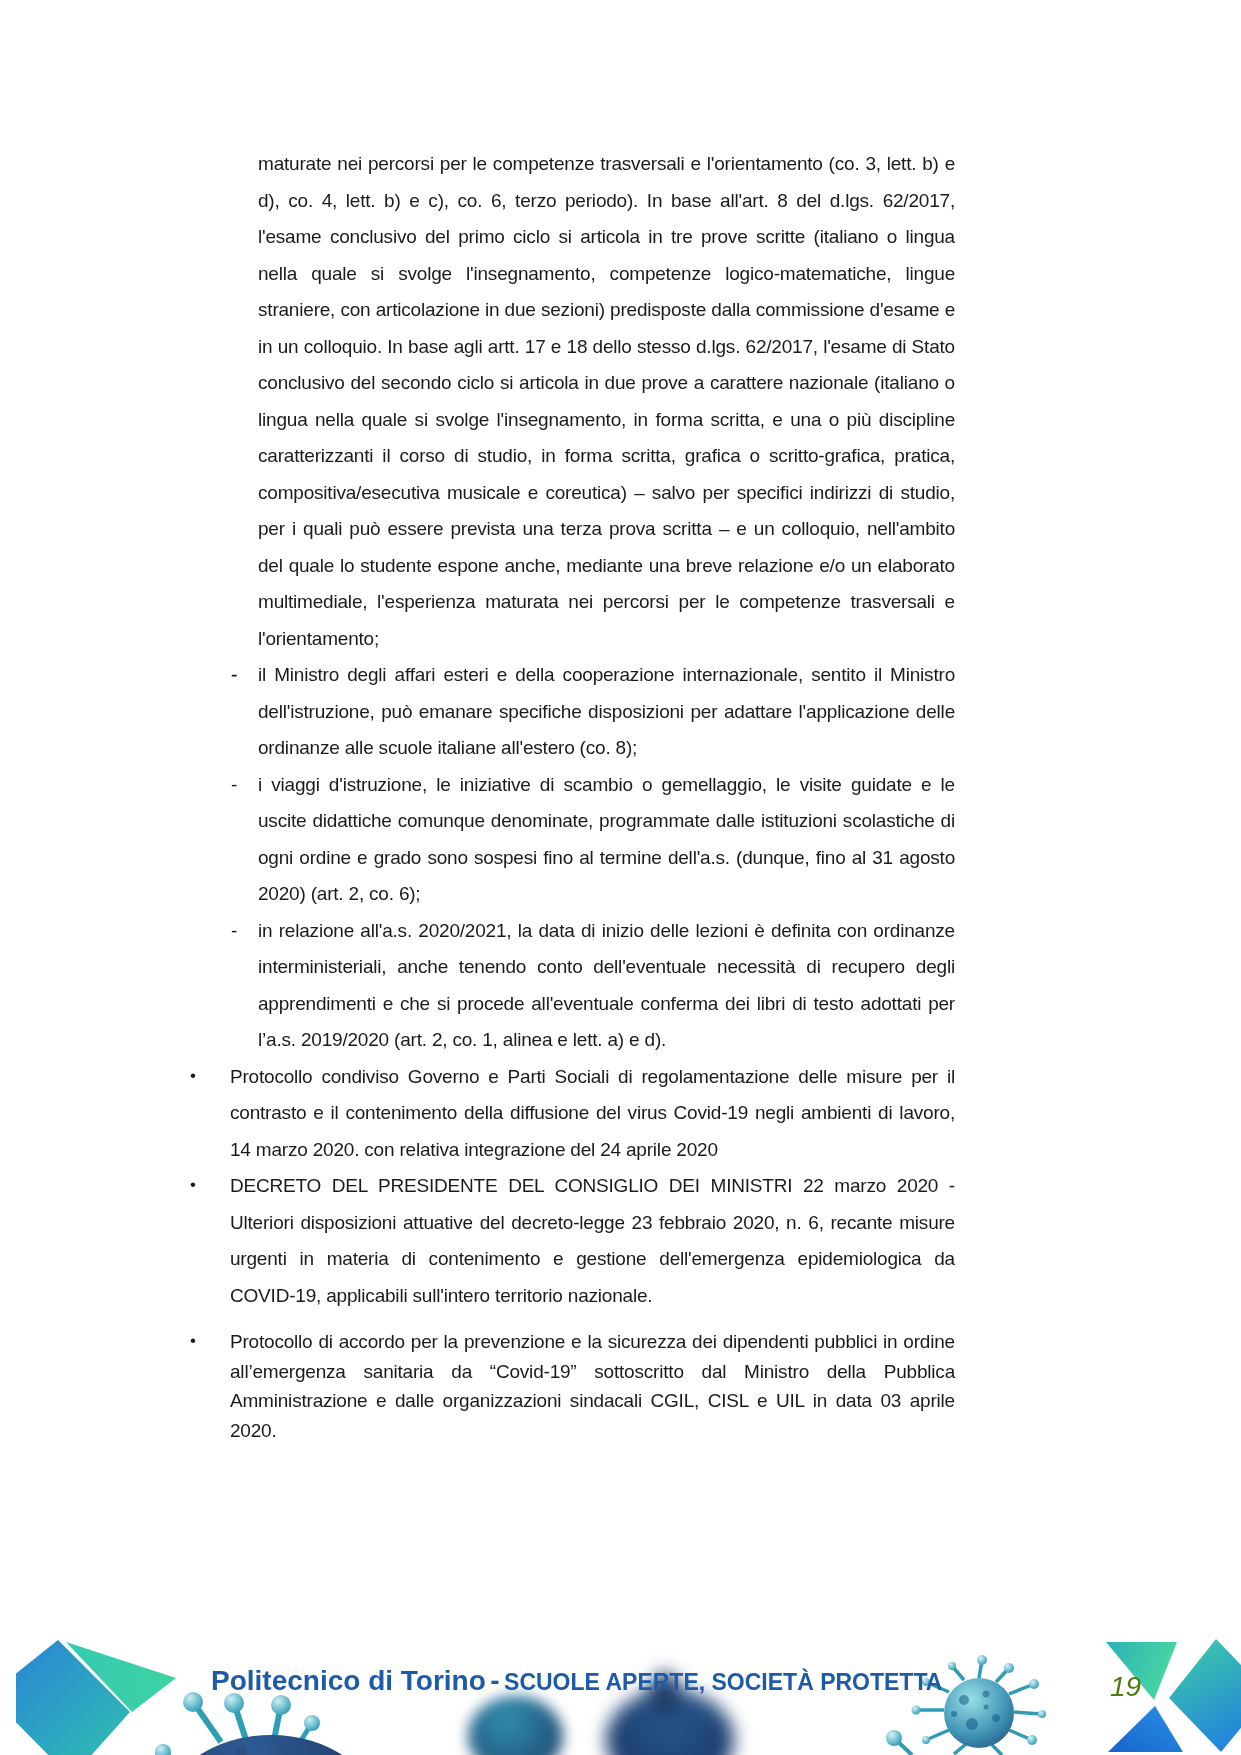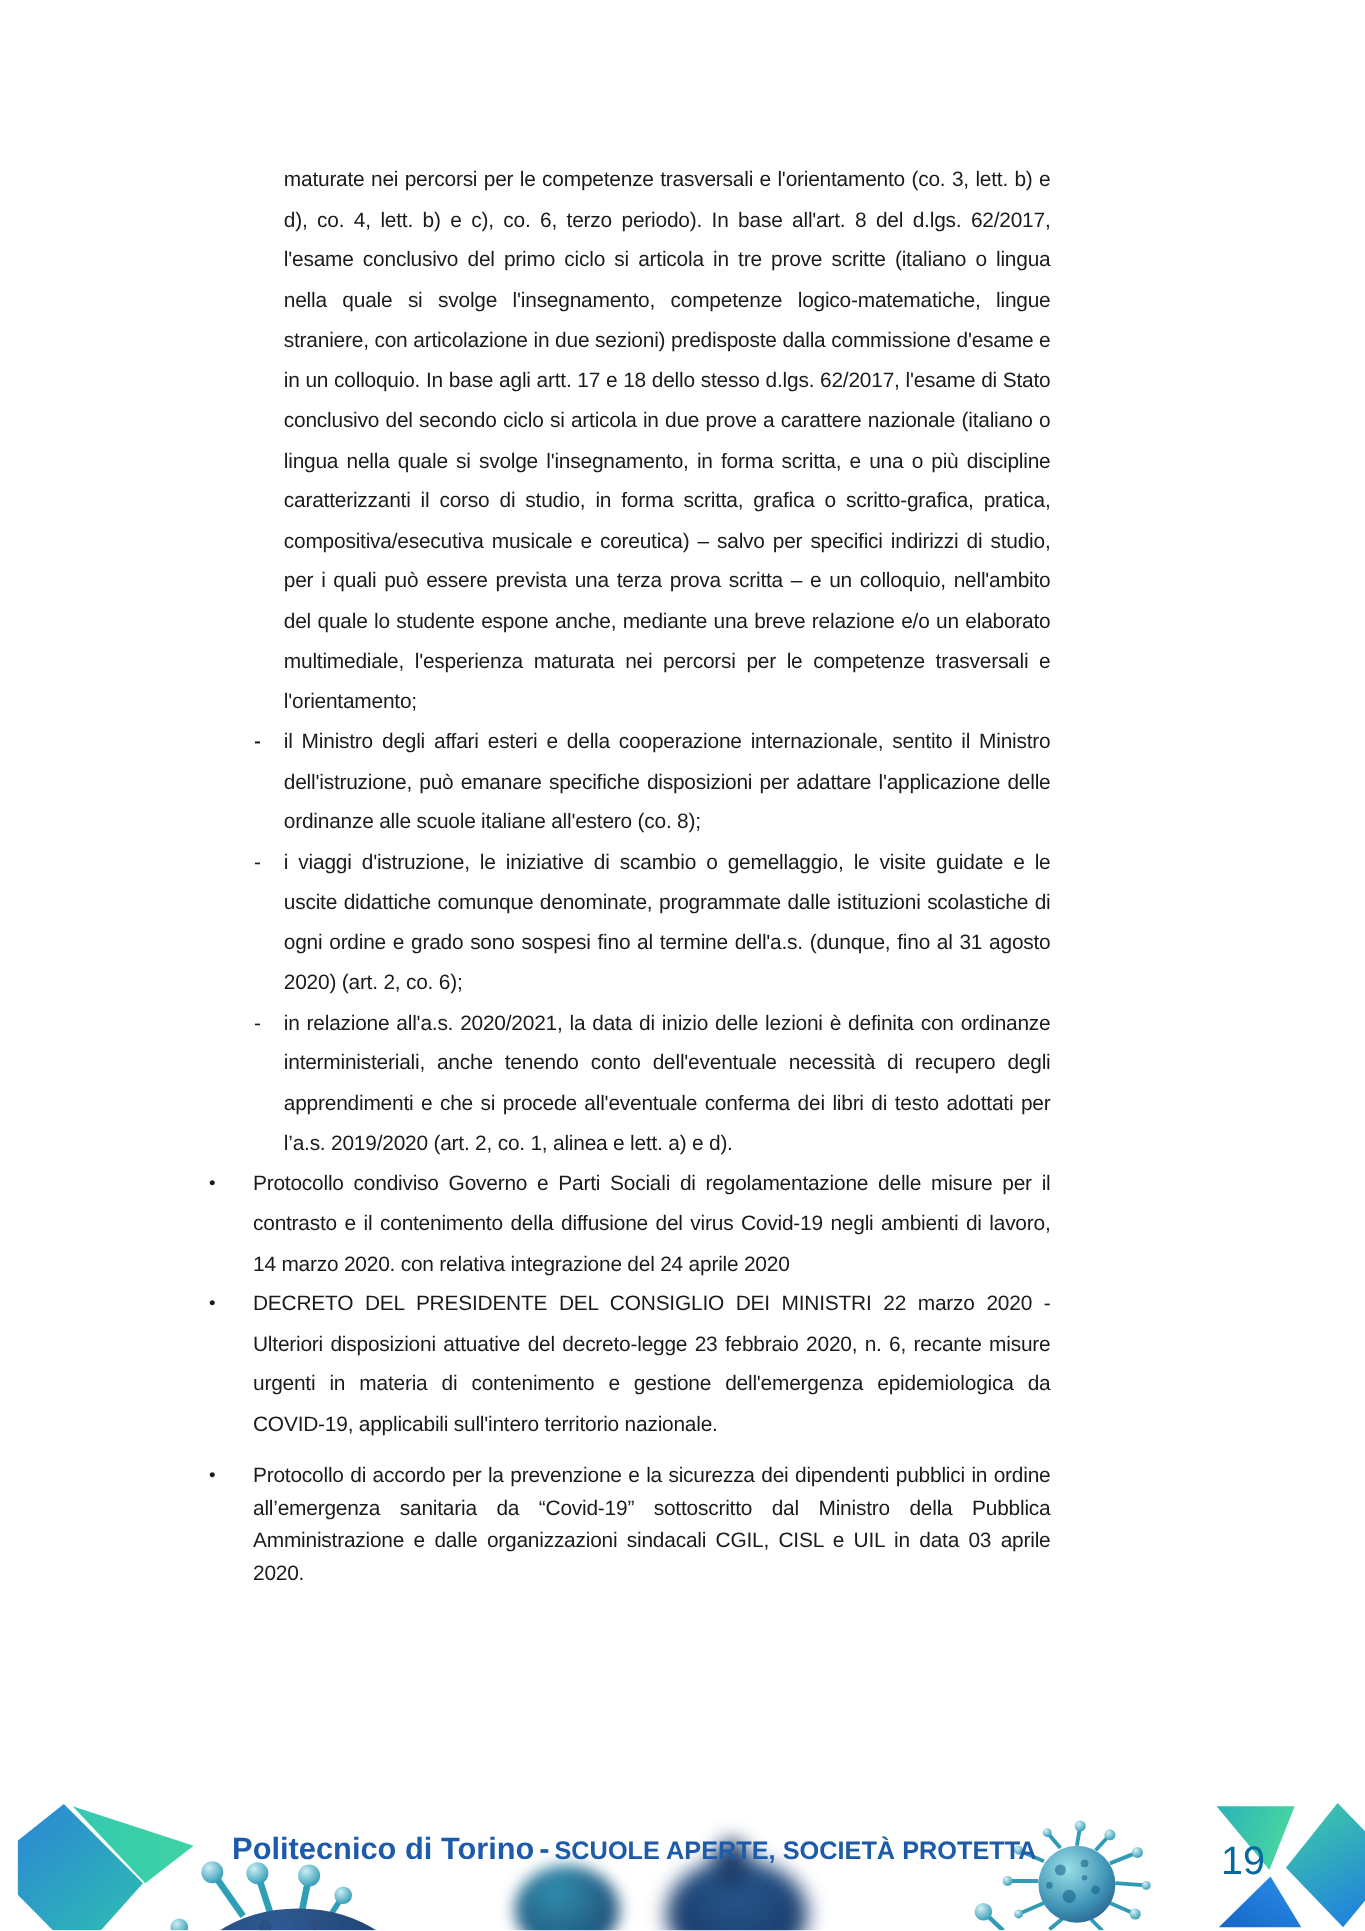--- a/index.html
+++ b/index.html
@@ -27,21 +27,21 @@
   }
   .brandline{
     position:absolute;left:195px;top:27px;white-space:nowrap;z-index:5;
     color:#1d5ba8;font-weight:bold;
   }
   .brand{font-size:28px;}
   .sep{font-size:28px;}
   .tagline{font-size:23px;}
   .pagenum{
     position:absolute;left:1094px;top:33px;z-index:6;
-    font-size:36px;color:#0369a1;
+    font-size:28px;color:#4d7c0f;font-style:italic;
   }
   .abs{position:absolute;}
   .blob{position:absolute;border-radius:50%;z-index:1;}
   .blob1{left:452px;top:58px;width:95px;height:80px;
     background:radial-gradient(circle at 40% 30%, #2f8fae, #1c3a66);filter:blur(7px);}
   .blob2{left:590px;top:52px;width:128px;height:100px;
     background:radial-gradient(circle at 50% 28%, #27598f, #152f5c);filter:blur(9px);}
   .blob2b{left:634px;top:34px;width:30px;height:46px;
     background:#1c3a66;filter:blur(9px);}
 </style>

